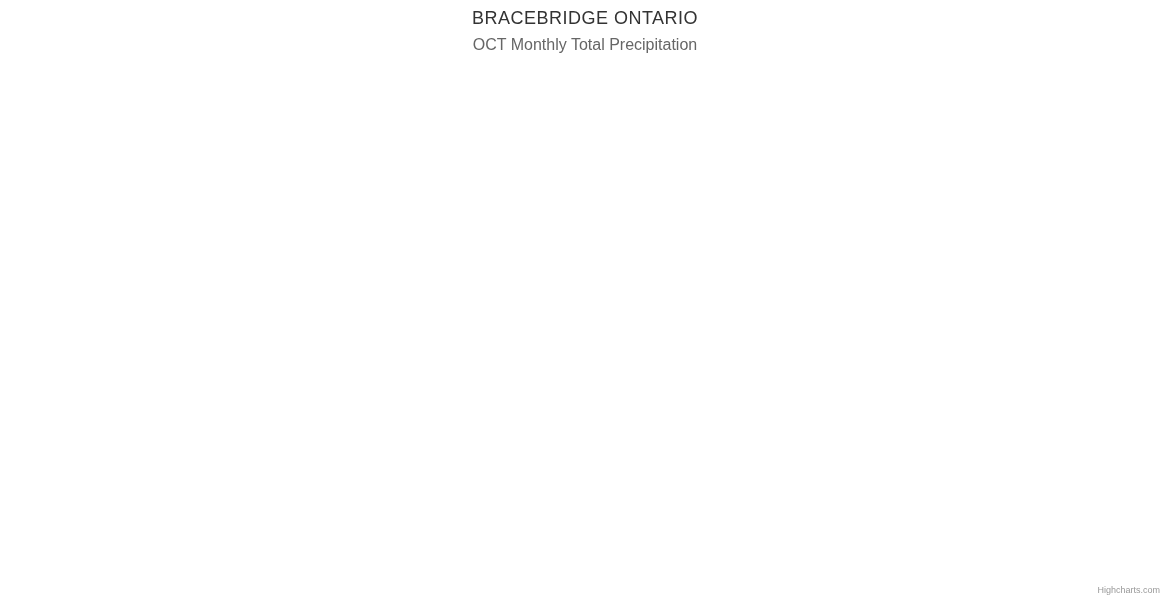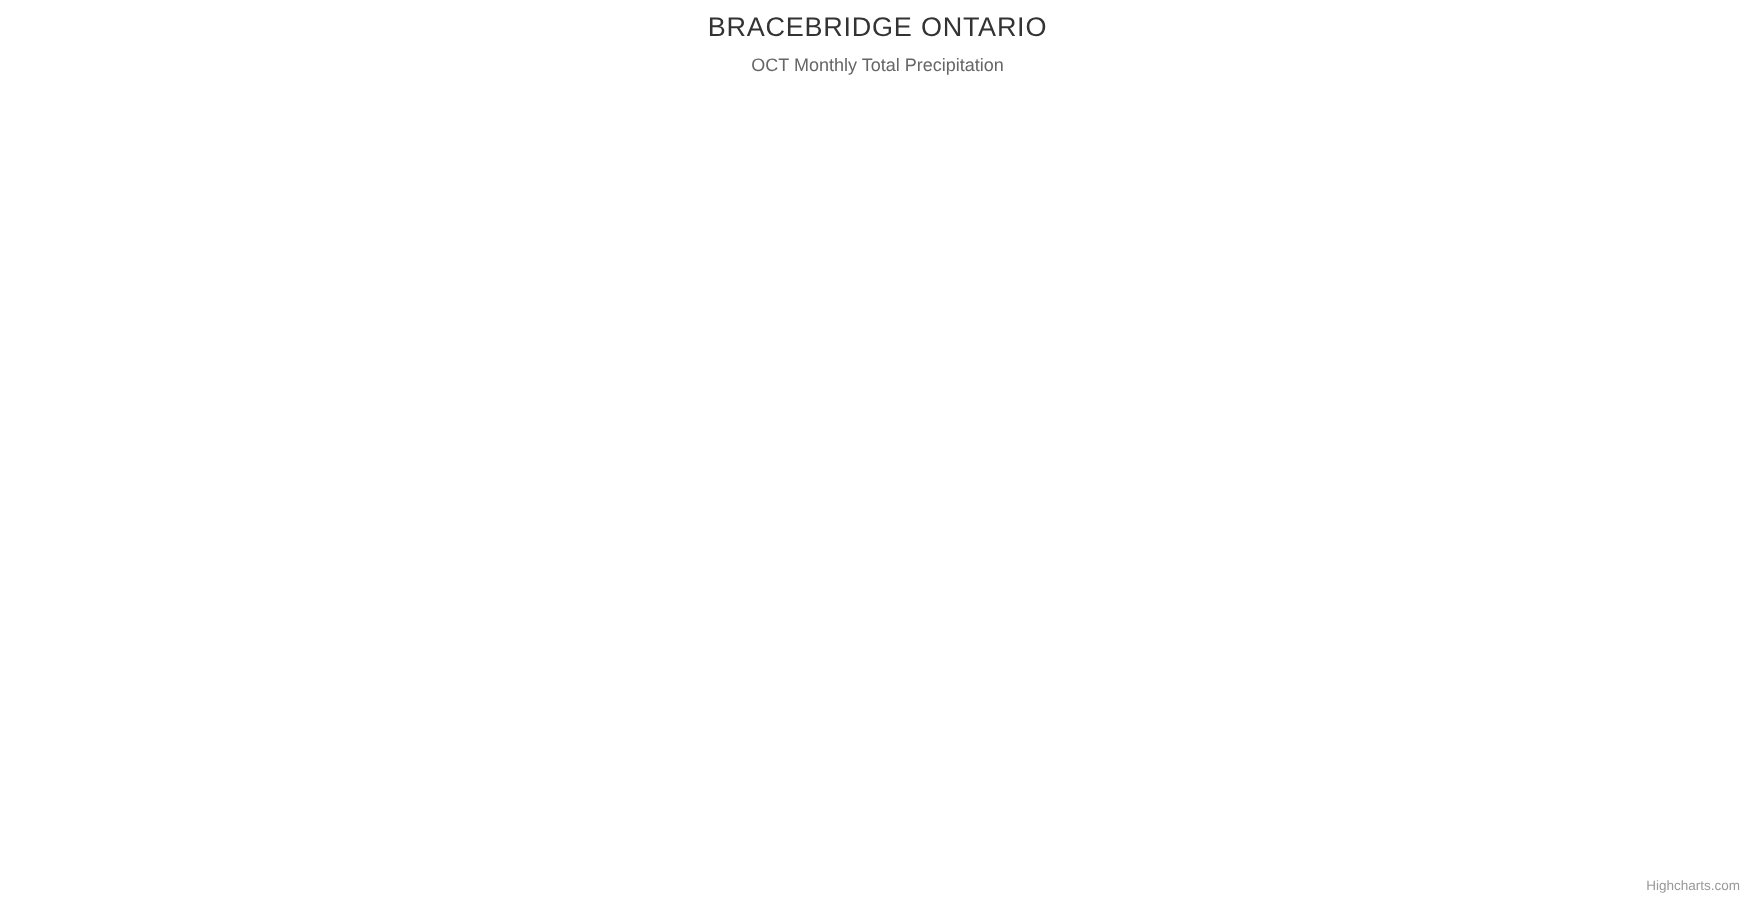--- a/index.html
+++ b/index.html
@@ -29,21 +29,21 @@
     letter-spacing: 0.5px;
     fill: #333333;
   }
 
   .chart-subtitle {
     position: absolute;
     top: 36px;
     left: 0;
     width: 100%;
     text-align: center;
-    font-size: 12px;
+    font-size: 16px;
     font-weight: normal;
     color: #666666;
   }
 
   .plot-area {
     position: absolute;
     top: 58px;
     left: 10px;
     right: 10px;
     bottom: 15px;

